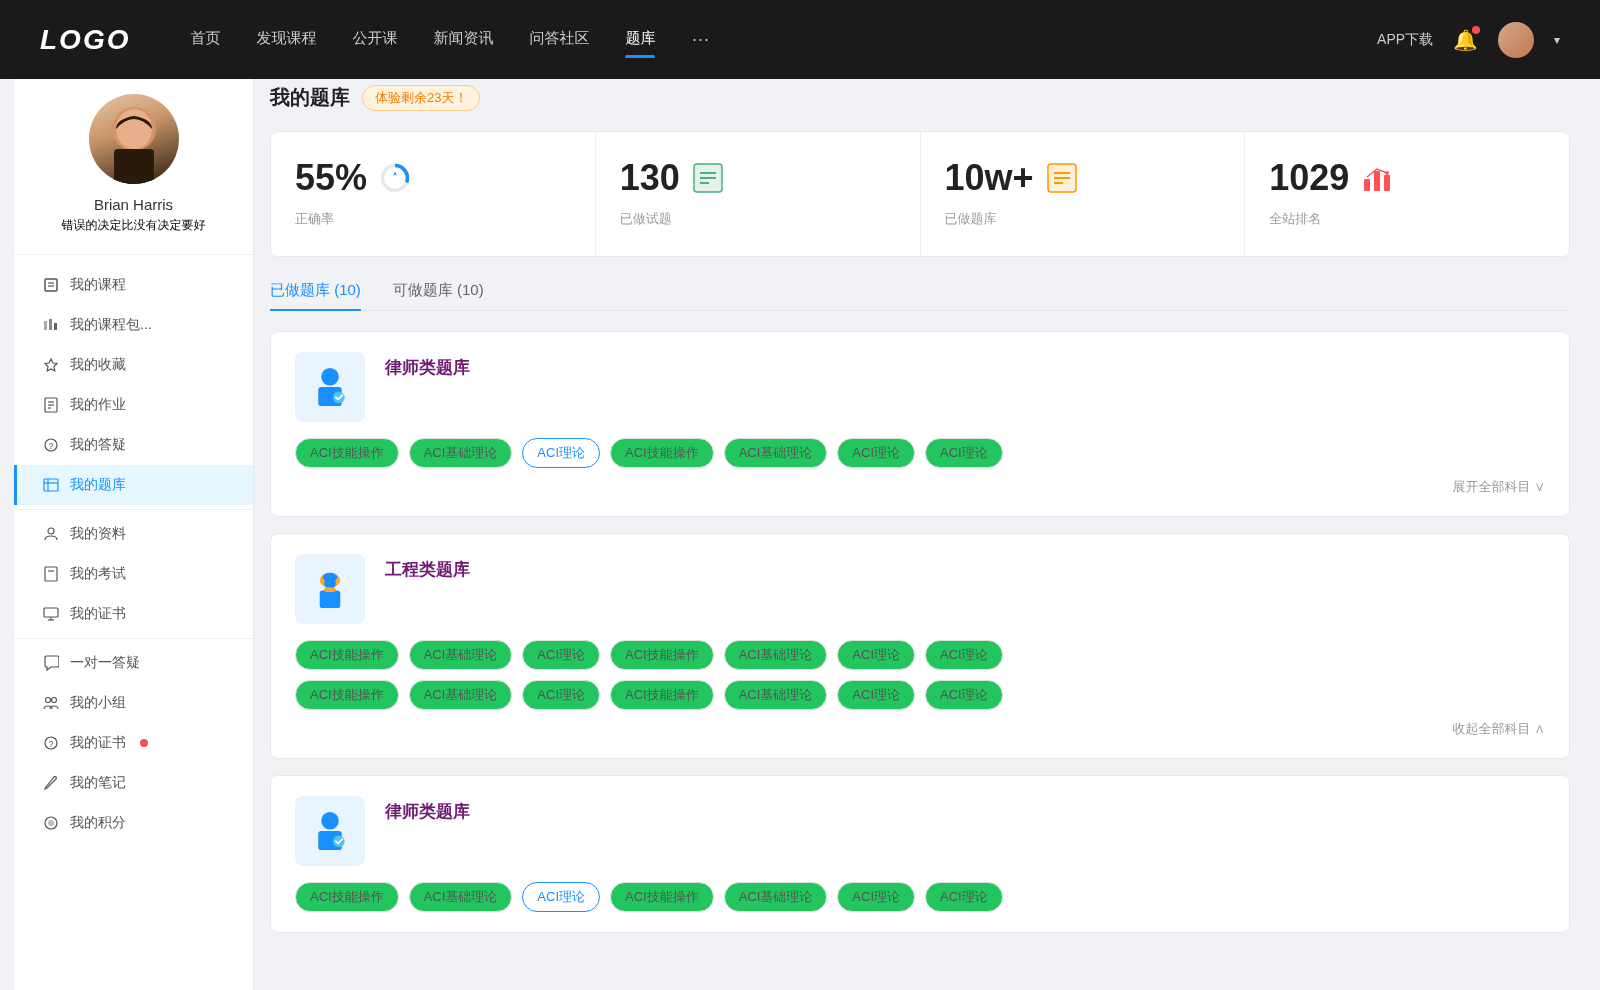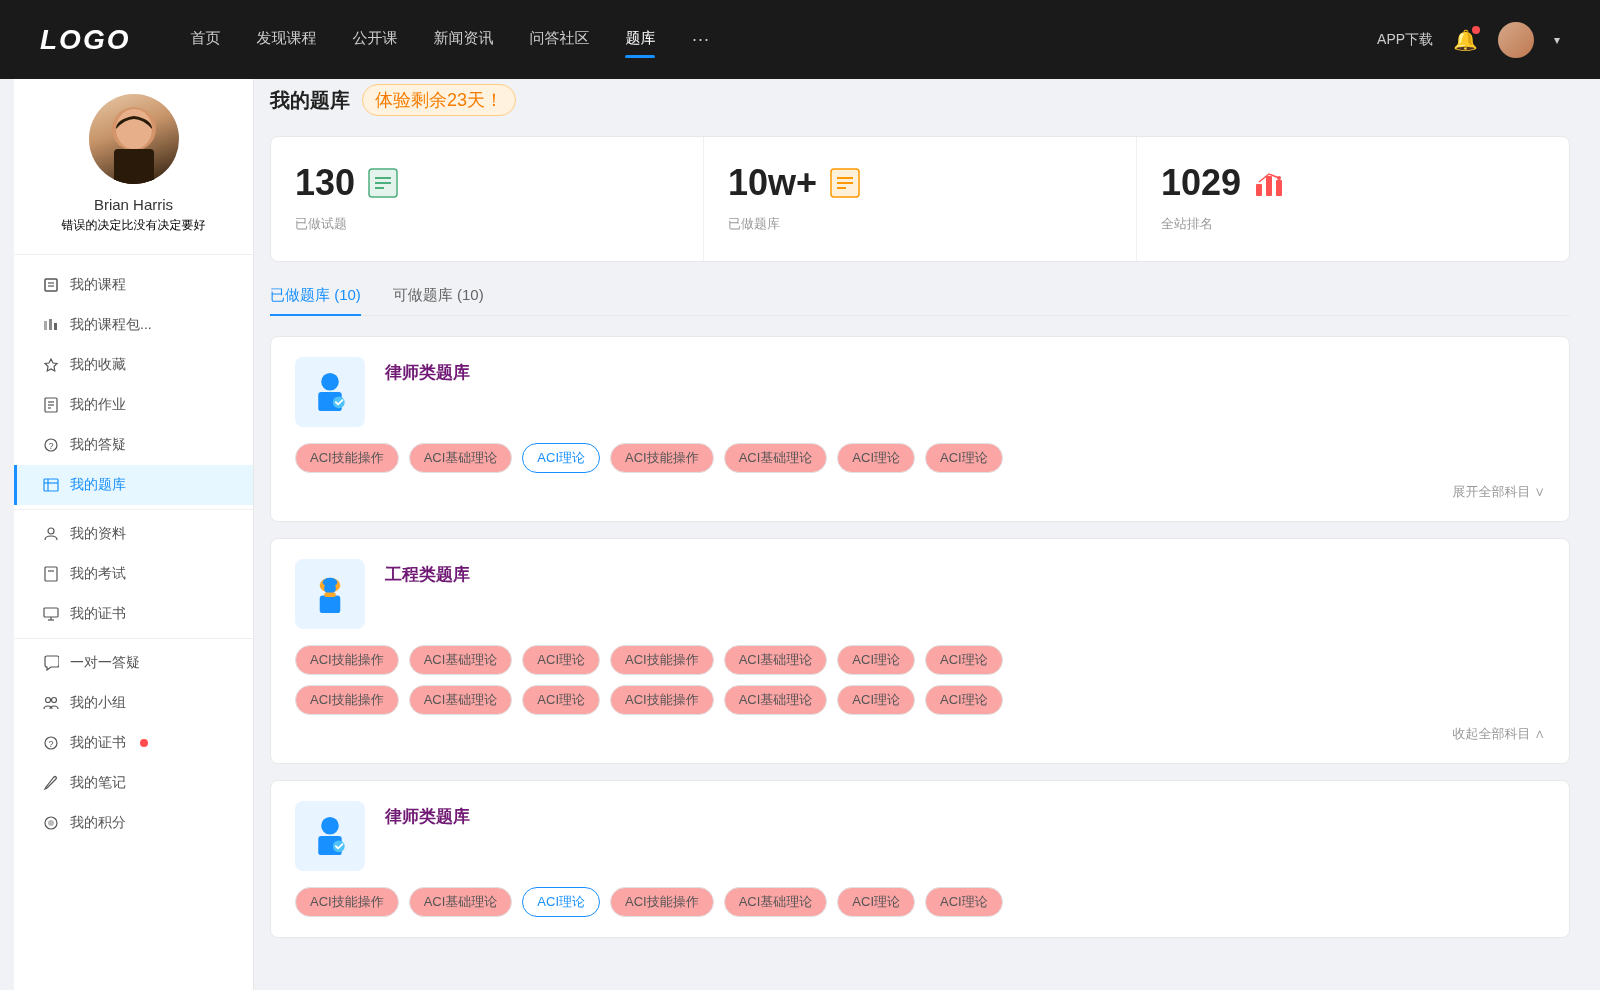--- a/index.html
+++ b/index.html
@@ -221,21 +221,21 @@
       font-size: 20px;
       font-weight: 600;
       color: #222;
     }
     .trial-badge {
       background: #fff3e0;
       color: #f57c00;
       border: 1px solid #ffcc80;
       border-radius: 20px;
       padding: 3px 12px;
-      font-size: 18px;
+      font-size: 13px;
     }
 
     
     .stats-row {
       background: #fff;
       border-radius: 8px;
       display: flex;
       margin-bottom: 24px;
       border: 1px solid #e8e8e8;
     }
@@ -343,21 +343,21 @@
       gap: 10px;
       align-items: center;
     }
     .tag {
       padding: 5px 14px;
       border-radius: 20px;
       font-size: 13px;
       cursor: pointer;
       border: 1px solid #e0e0e0;
       color: #555;
-      background: #fca5a5;
+      background: #22c55e;
     }
     .tag.active {
       border-color: #1890ff;
       color: #1890ff;
       background: #fff;
     }
     .expand-link {
       font-size: 13px;
       color: #999;
       cursor: pointer;
@@ -566,20 +566,34 @@
 
   <main class="main-content">
 
     <div class="page-header">
       <span class="page-title">我的题库</span>
       <span class="trial-badge">体验剩余23天！</span>
     </div>
 
     <div class="stats-row">
 
+      <div class="stat-item">
+        <div class="stat-header">
+          <span class="stat-value">55%</span>
+          <div class="stat-icon">
+            <svg class="pie-icon" viewBox="0 0 36 36" width="36" height="36">
+              <circle cx="18" cy="18" r="14" fill="none" stroke="#e8e8e8" stroke-width="4"></circle>
+              <circle cx="18" cy="18" r="14" fill="none" stroke="#1890ff" stroke-width="4" stroke-dasharray="49 88" stroke-dashoffset="22" transform="rotate(-90 18 18)"></circle>
+              <circle cx="18" cy="18" r="8" fill="white"></circle>
+              <path d="M18 10 L20 16 L18 14 L16 16 Z" fill="#1890ff"></path>
+            </svg>
+          </div>
+        </div>
+        <span class="stat-label">正确率</span>
+      </div>
 
       <div class="stat-item">
         <div class="stat-header">
           <span class="stat-value">130</span>
           <div class="stat-icon">
             <svg width="34" height="34" viewBox="0 0 34 34">
               <rect x="3" y="3" width="28" height="28" rx="3" fill="#4caf7d" opacity="0.15"></rect>
               <rect x="3" y="3" width="28" height="28" rx="3" fill="none" stroke="#4caf7d" stroke-width="1.5"></rect>
               <line x1="9" y1="12" x2="25" y2="12" stroke="#4caf7d" stroke-width="2"></line>
               <line x1="9" y1="17" x2="25" y2="17" stroke="#4caf7d" stroke-width="2"></line>

